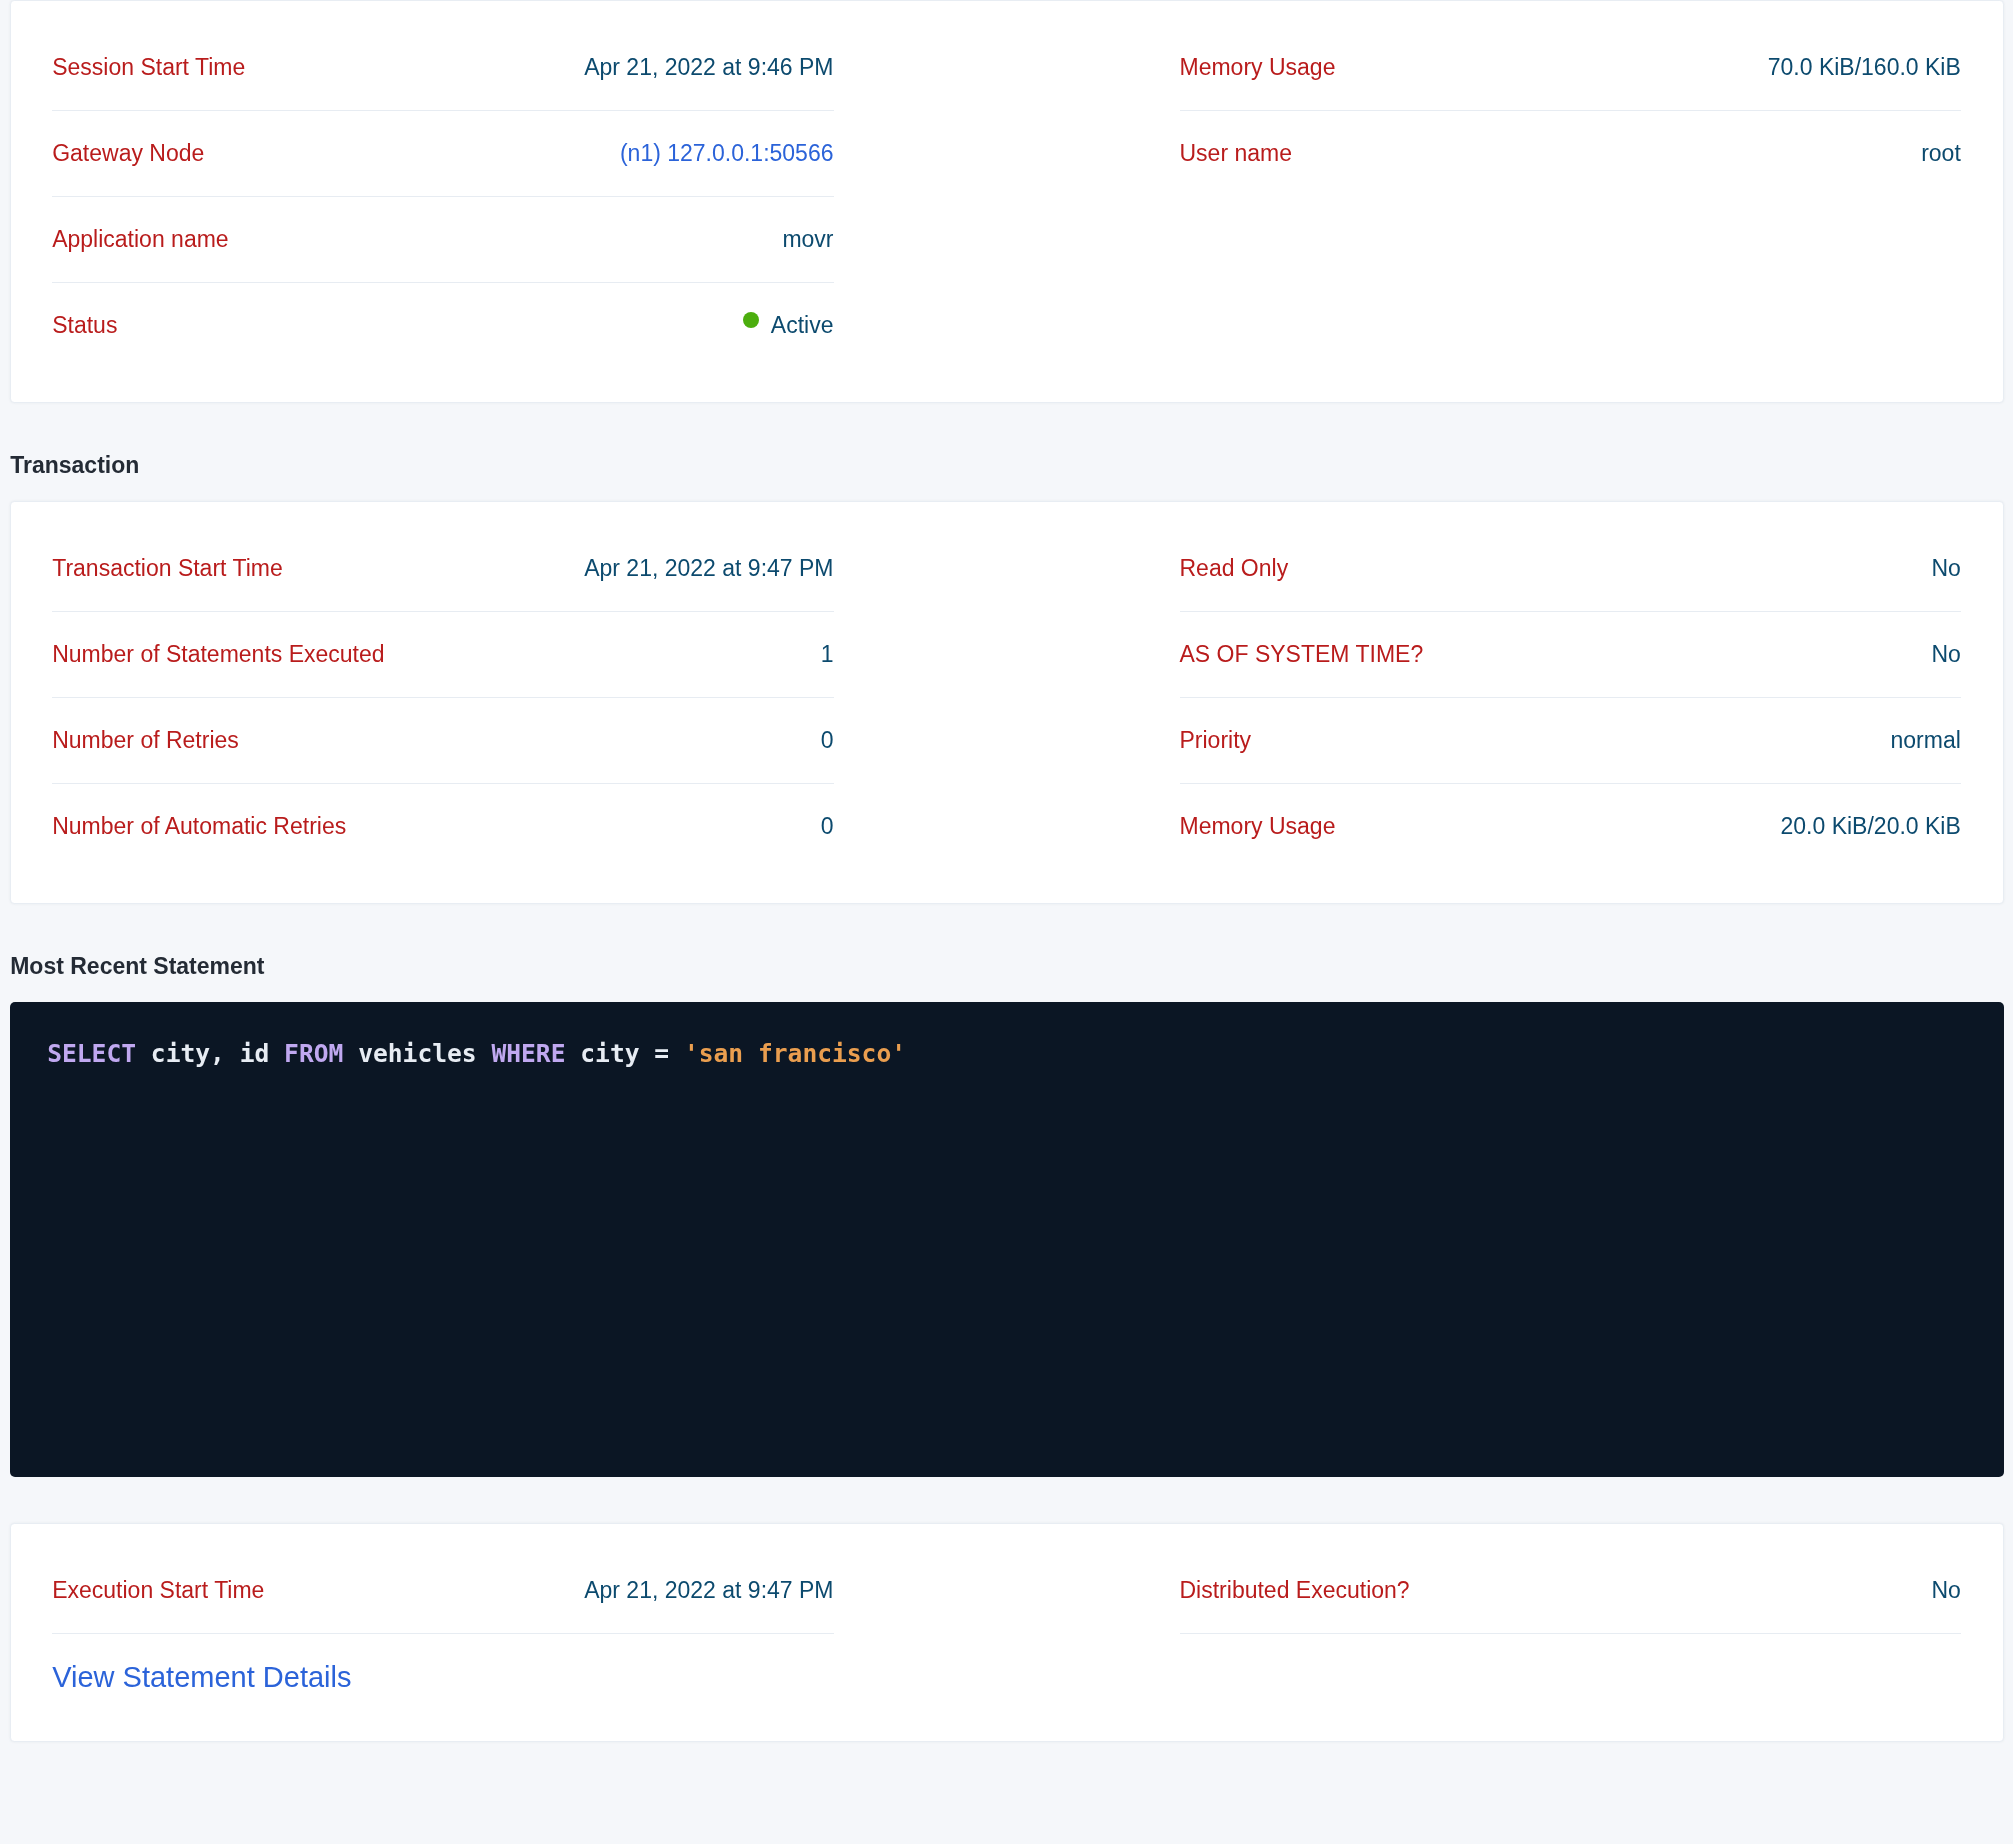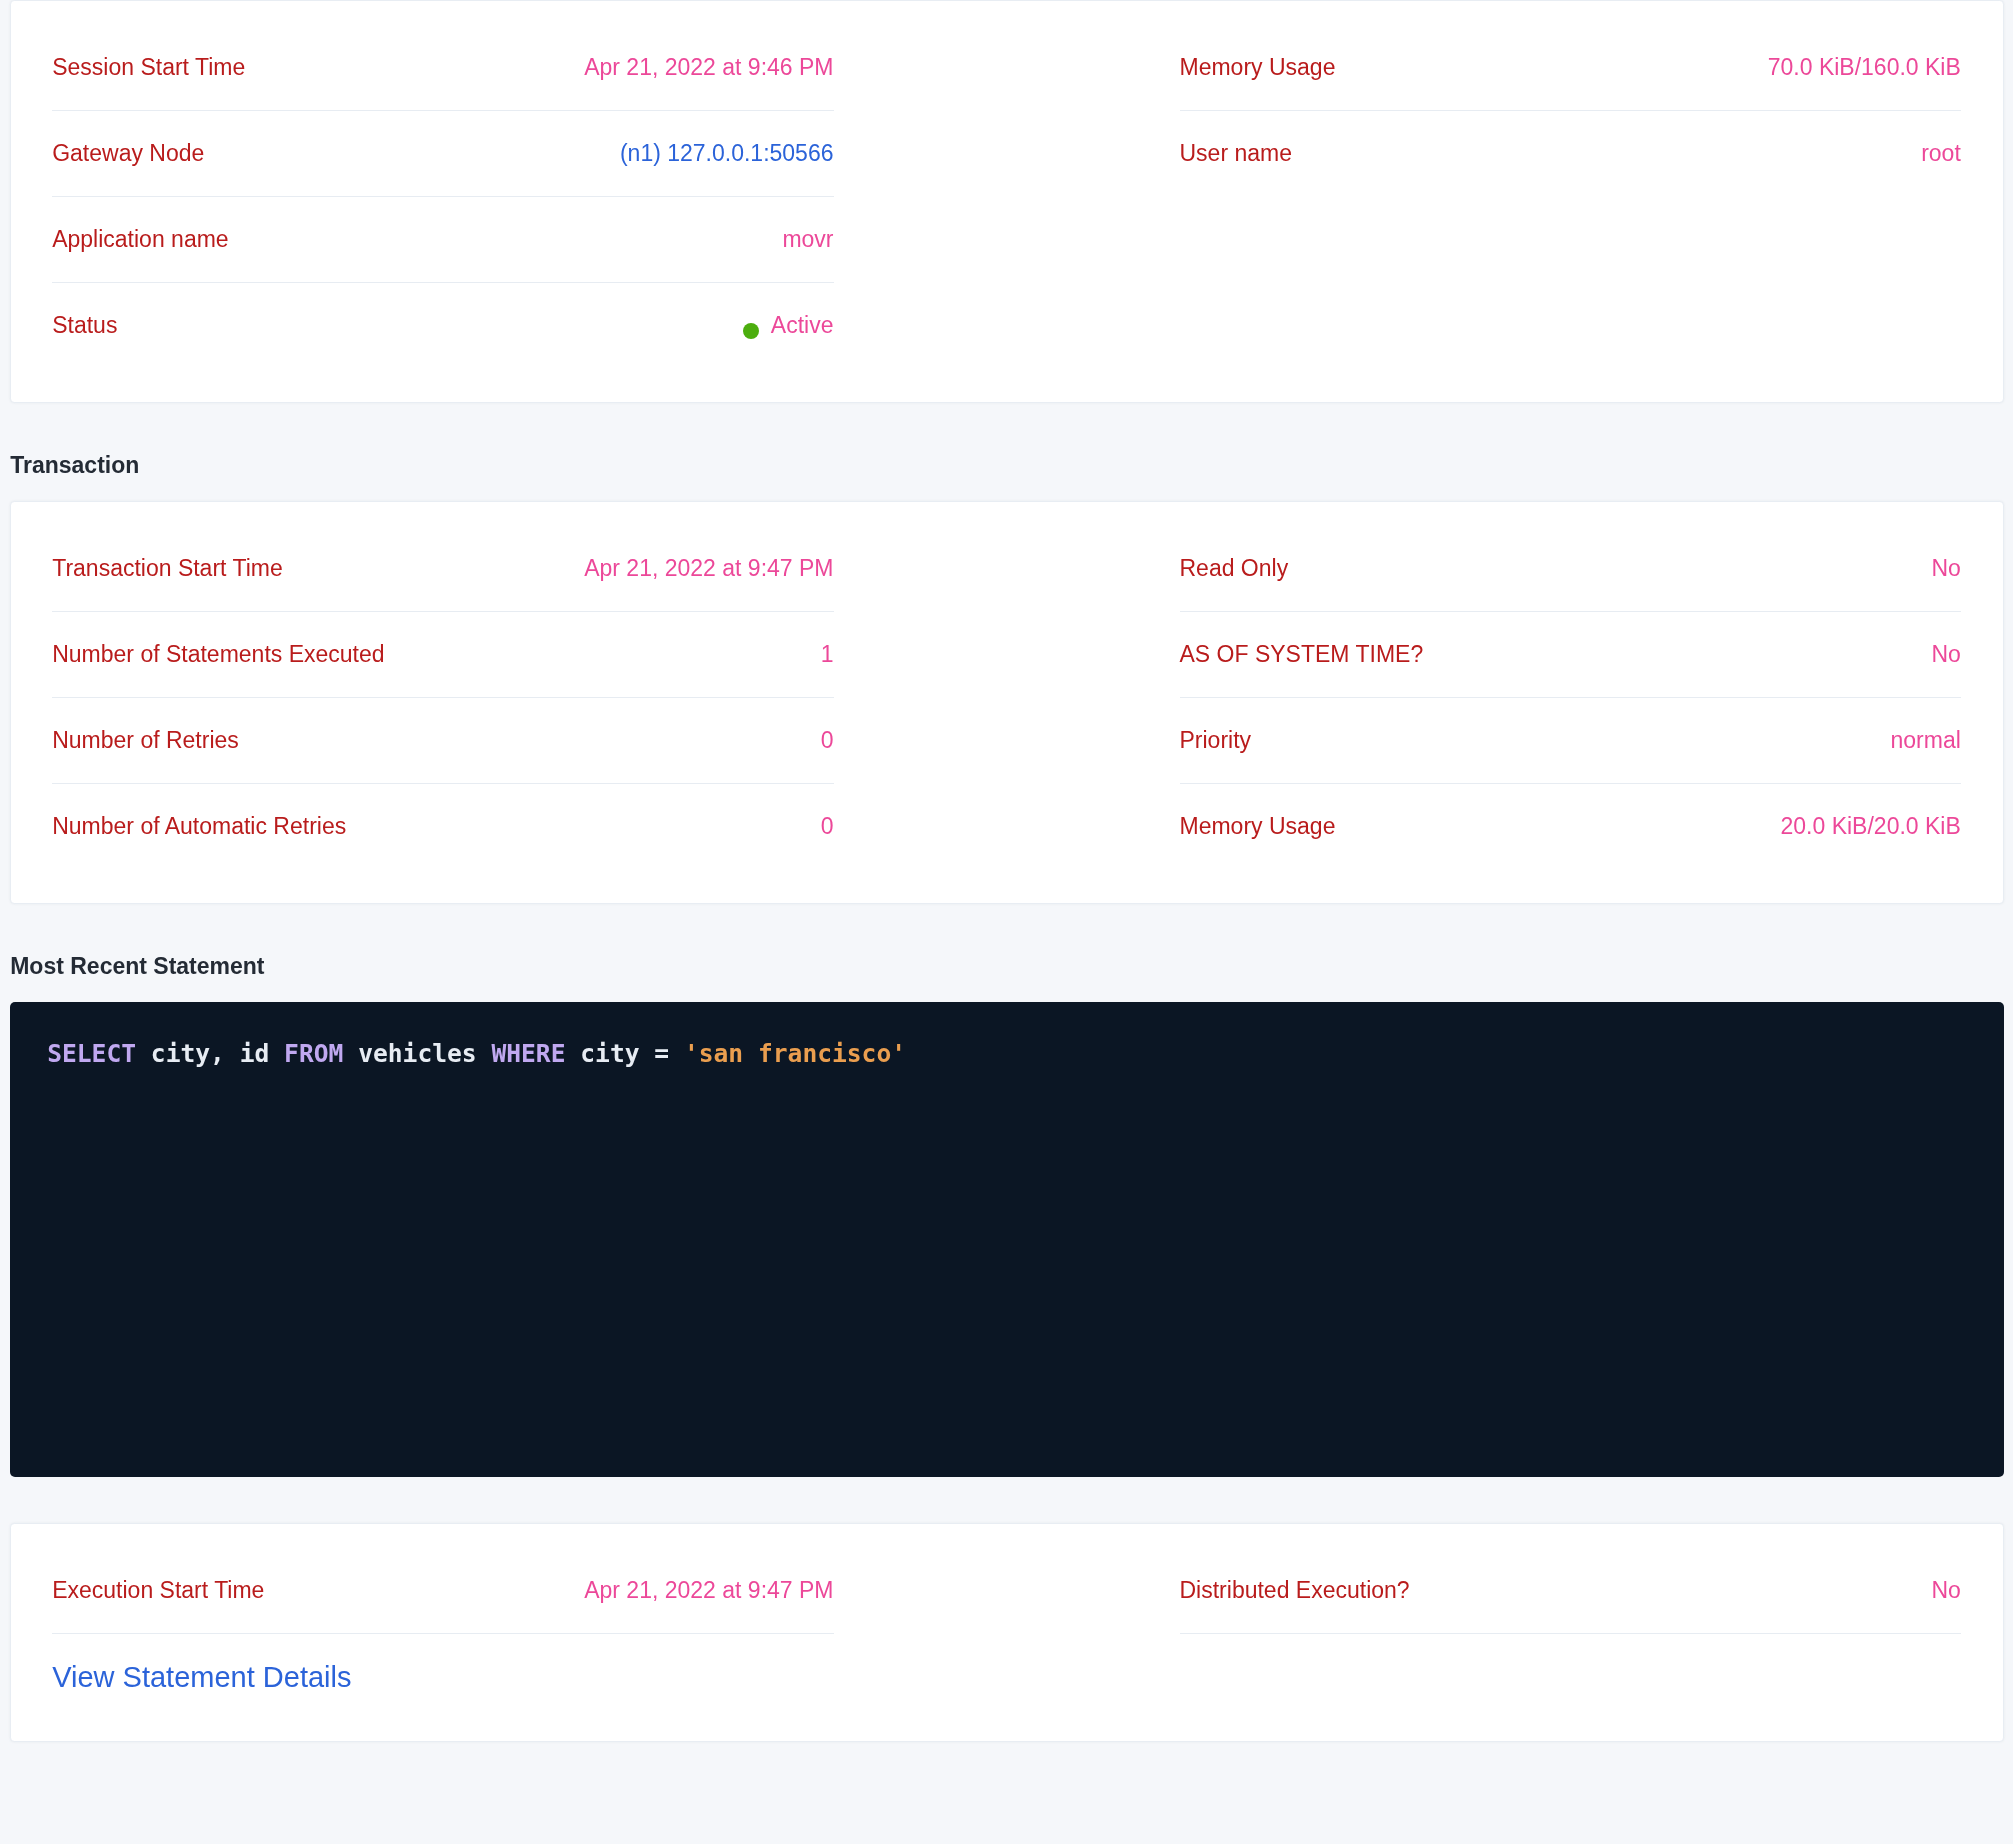--- a/index.html
+++ b/index.html
@@ -51,24 +51,24 @@
 
   .row {
     display: flex;
     justify-content: space-between;
     align-items: center;
     padding: 29px 0;
     border-bottom: 0.8px solid #e7ecf2;
   }
   .row.last { border-bottom: none; }
   .row-label { font-size: 23px; color: #b91c1c; }
-  .row-value { font-size: 23px; color: #ec4899; text-align: right; }
+  .row-value { font-size: 23px; color: #0c4a6e; text-align: right; }
   .row-value.link { color: #2b63d9; }
 
-  .status-value { display: inline-flex; align-items: flex-end; gap: 12px; }
+  .status-value { display: inline-flex; align-items: flex-start; gap: 12px; }
   .status-dot {
     width: 16px; height: 16px;
     border-radius: 50%;
     background: #4cae0e;
     display: inline-block;
   }
 
   
   .section-heading {
     font-size: 23px;

